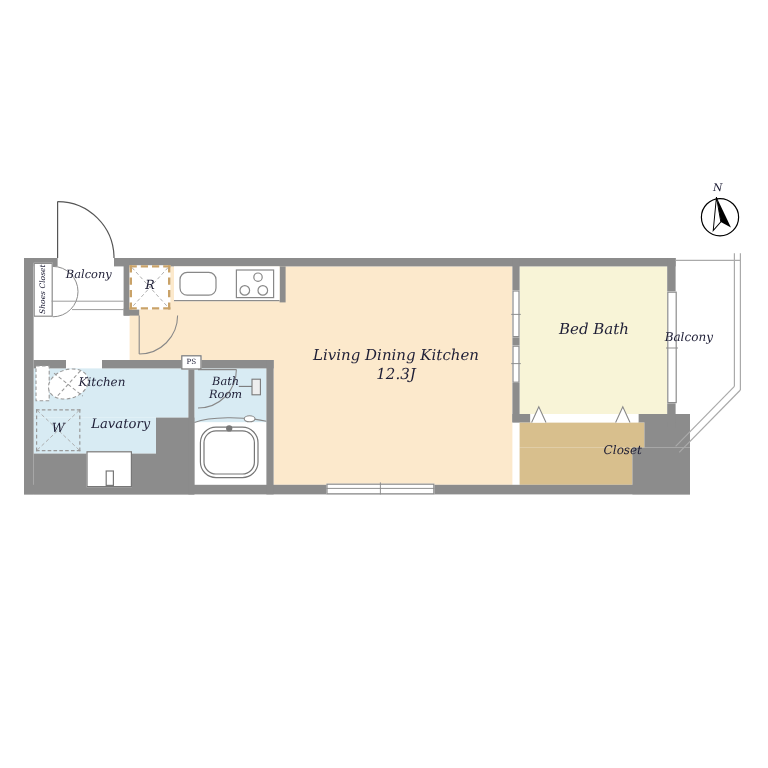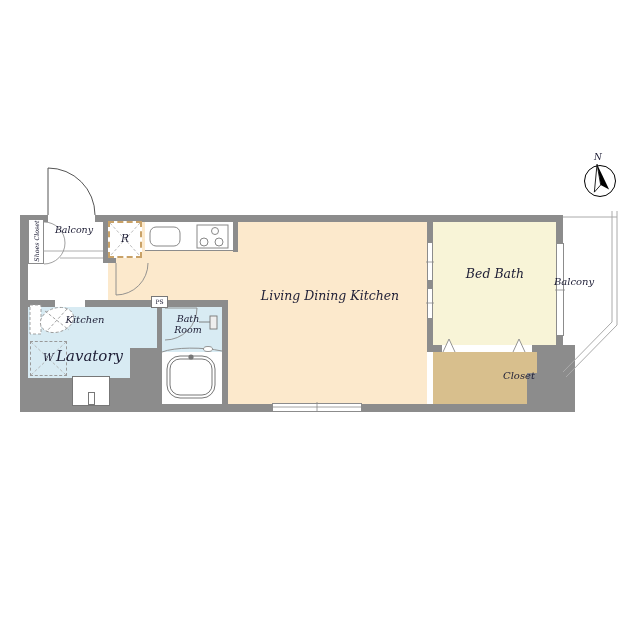--- a/index.html
+++ b/index.html
@@ -181,33 +181,34 @@
       <circle cx="600" cy="181" r="15.5" fill="#fff" stroke="#000" stroke-width="1"></circle>
       <g transform="rotate(-10 600 181)">
         <path d="M 600 164 L 607.5 191 L 600 185 Z" fill="#000"></path>
         <path d="M 600 164 L 592.5 191 L 600 185 Z" fill="#fff" stroke="#000" stroke-width="0.8"></path>
       </g>
     </g>
   </svg>
 
   <div class="lbl" style="left:240px;top:288px;width:180px;font-size:12.5px;">
     <div>Living Dining Kitchen</div>
+    <div>12.3J</div>
   </div>
 
   <div class="lbl" style="left:435px;top:266px;width:120px;font-size:12.5px;">
     <div>Bed Bath</div>
   </div>
 
   <div class="lbl" style="left:433px;top:370px;width:100px;font-size:10px;margin-left:36px;">Closet</div>
 
   <div class="lbl" style="left:548px;top:276px;width:52px;font-size:10px;">Balcony</div>
 
   <div class="lbl" style="left:60px;top:314px;width:50px;font-size:10px;">Kitchen</div>
 
-  <div class="lbl" style="left:56px;top:347px;width:46px;font-size:15px;">Lavatory</div>
+  <div class="lbl" style="left:76px;top:347px;width:46px;font-size:11px;">Lavatory</div>
 
   <div class="lbl wrap" style="left:170px;top:313px;width:36px;font-size:9.5px;line-height:1.2;">Bath Room</div>
 
   <div class="lbl" style="left:46px;top:224px;width:56px;font-size:9.5px;">Balcony</div>
 
   <div class="lbl" style="left:13.5px;top:233px;width:45px;height:16px;font-size:6.3px;transform:rotate(-90deg);line-height:16px;">Shoes Closet</div>
 
   <div class="lbl" style="left:108px;top:232px;width:34px;font-size:10.5px;">R</div>
 
   <div class="lbl" style="left:30px;top:351px;width:37px;font-size:10.5px;">W</div>

